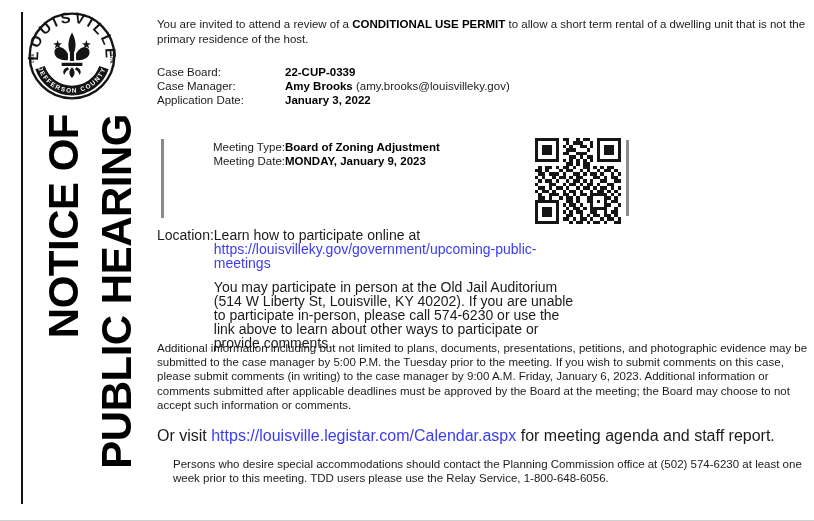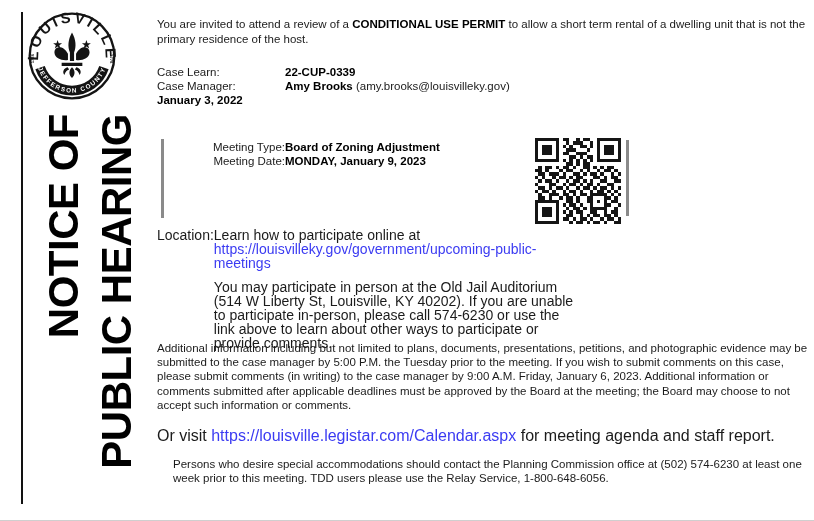--- a/index.html
+++ b/index.html
@@ -161,28 +161,29 @@
 
   <div class="vertical-banner">
     <div>NOTICE OF</div>
     <div>PUBLIC HEARING</div>
   </div>
 
   <p class="intro"><span>You are invited to attend a review of a </span><b>CONDITIONAL USE PERMIT</b><span> to allow a short term rental of a dwelling unit that is not the primary residence of the host.</span></p>
 
   <div class="case-table">
     <div class="row">
-      <span class="lbl">Case Learn:</span>
+      <span class="lbl">Case Board:</span>
       <span><b>22-CUP-0339</b><span></span></span>
     </div>
     <div class="row">
       <span class="lbl">Case Manager:</span>
       <span><b>Amy Brooks</b><span> (amy.brooks@louisvilleky.gov)</span></span>
     </div>
     <div class="row">
+      <span class="lbl">Application Date:</span>
       <span><b>January 3, 2022</b><span></span></span>
     </div>
   </div>
 
   <div class="meeting-block">
     <div class="meeting-bar-left"></div>
     <div class="meeting-rows">
       <div class="row">
         <span class="lbl">Meeting Type:</span>
         <b>Board of Zoning Adjustment</b>

